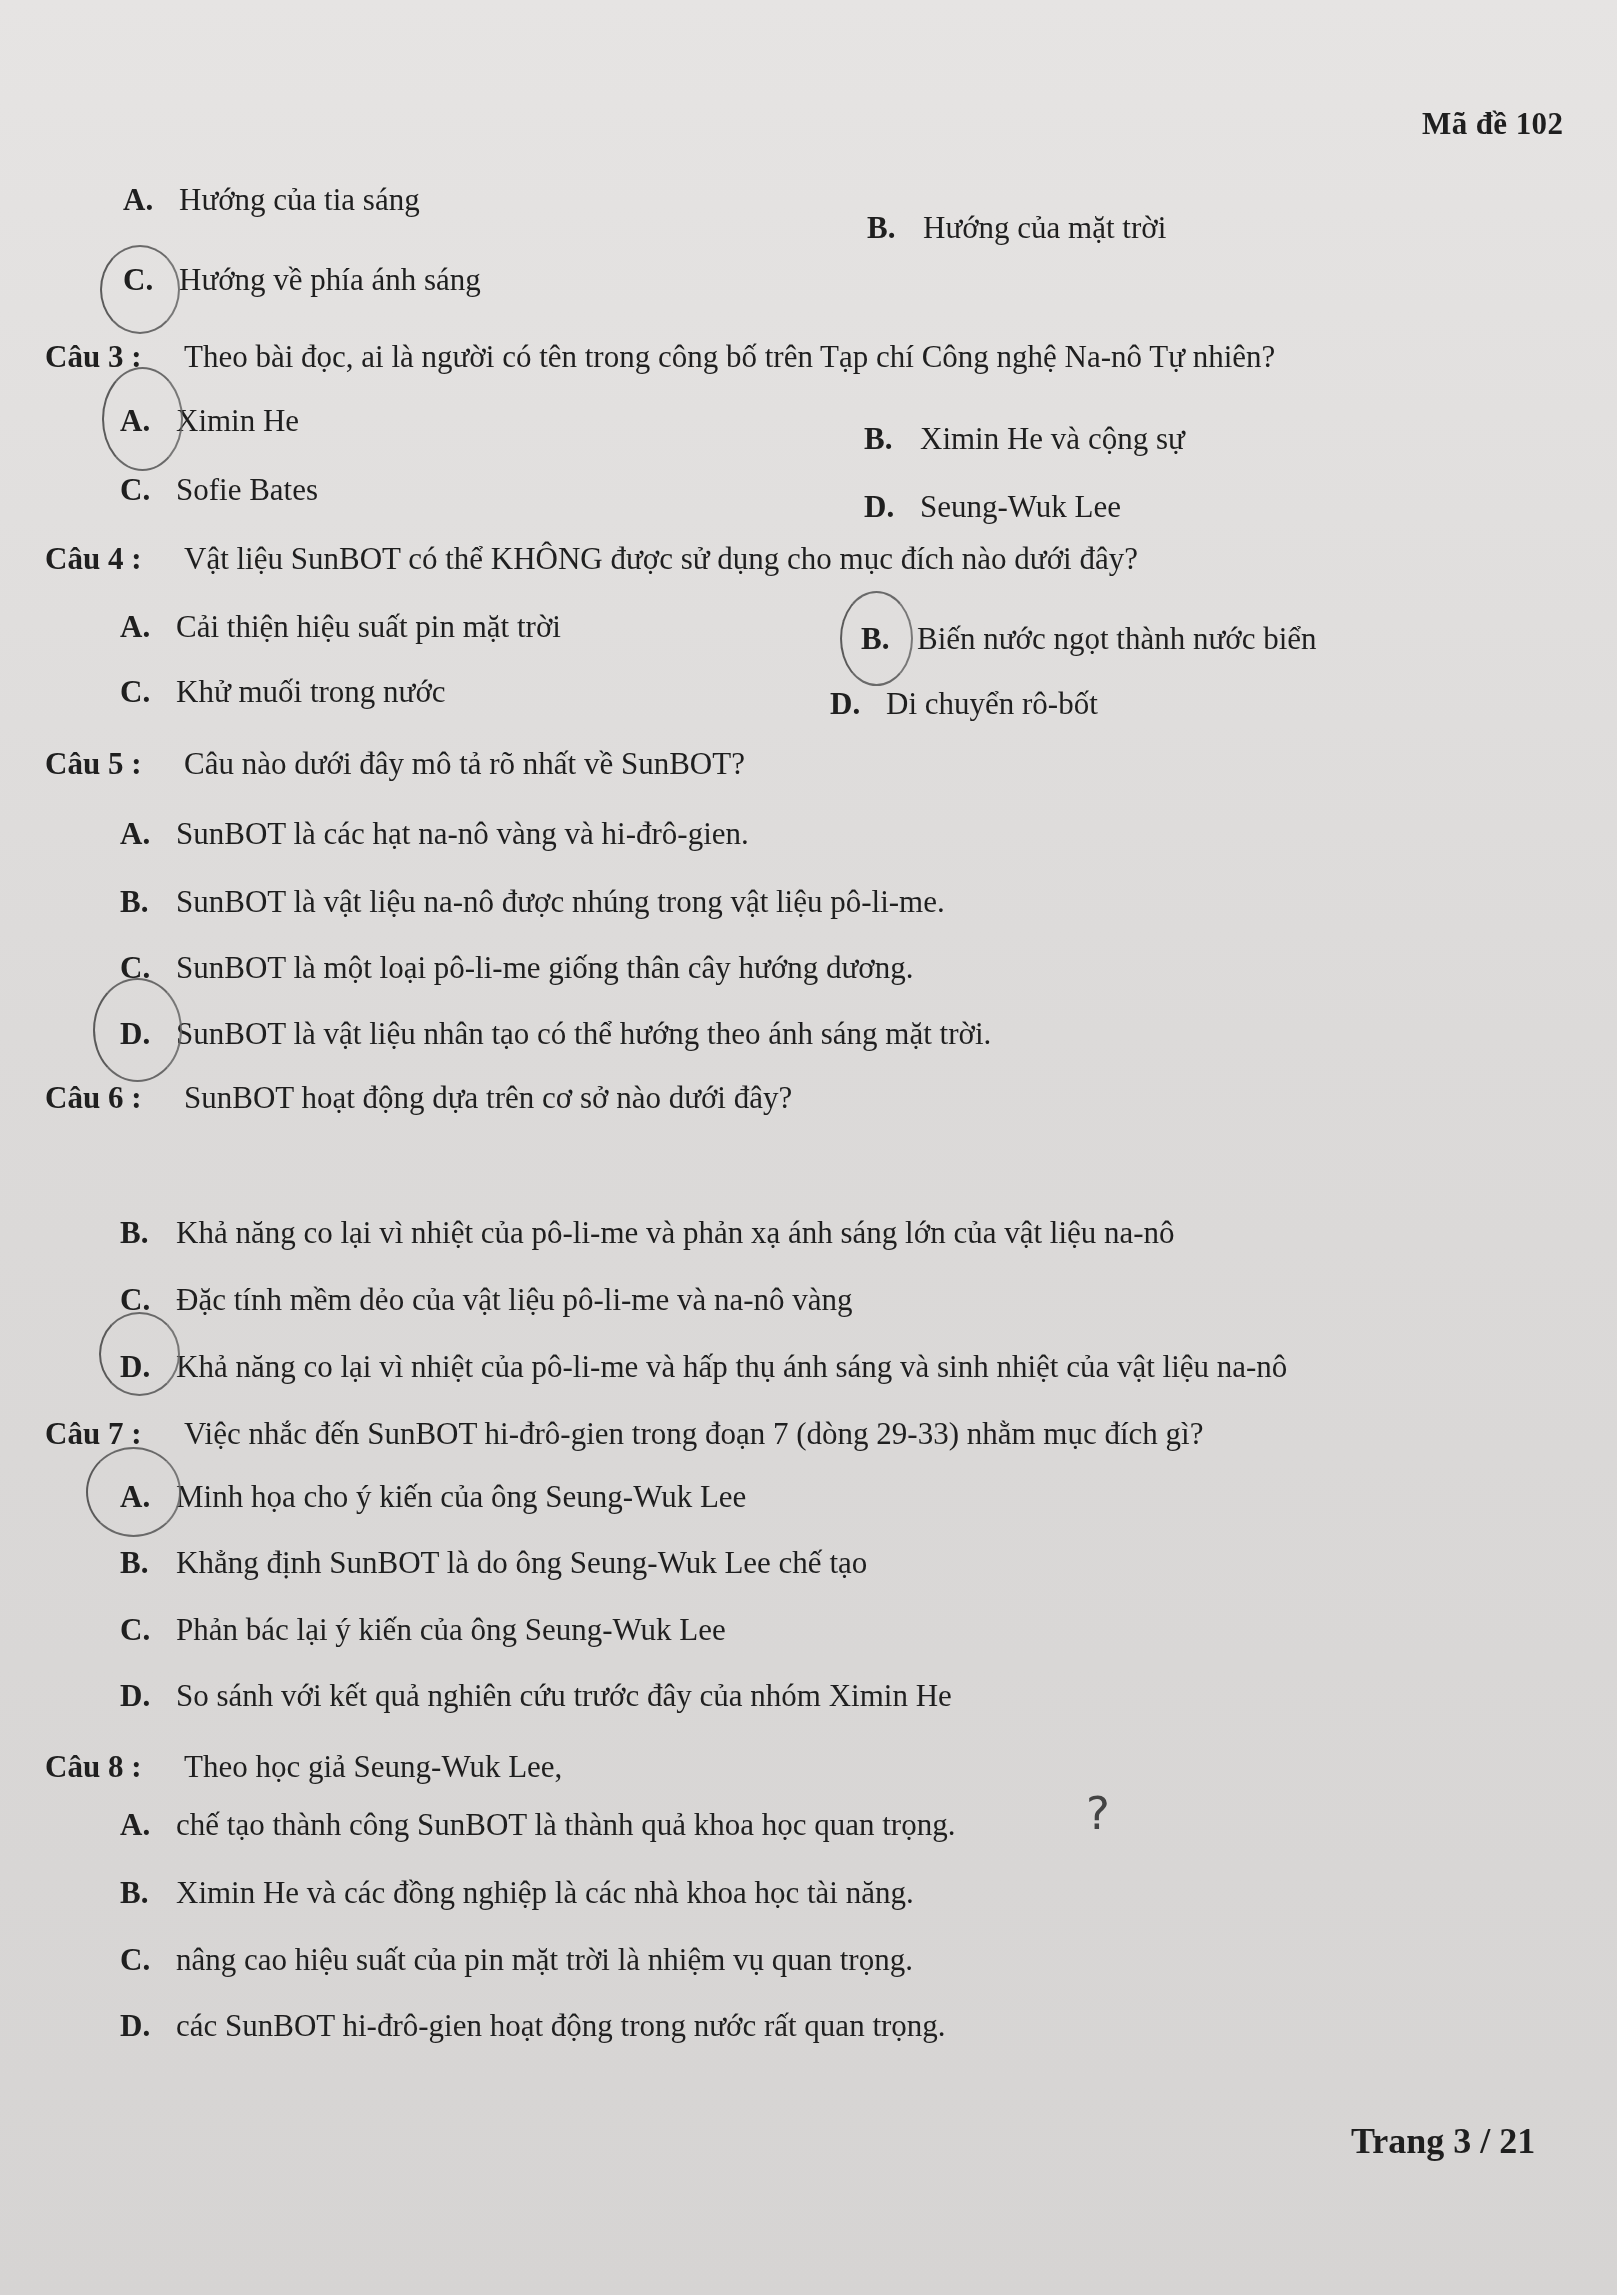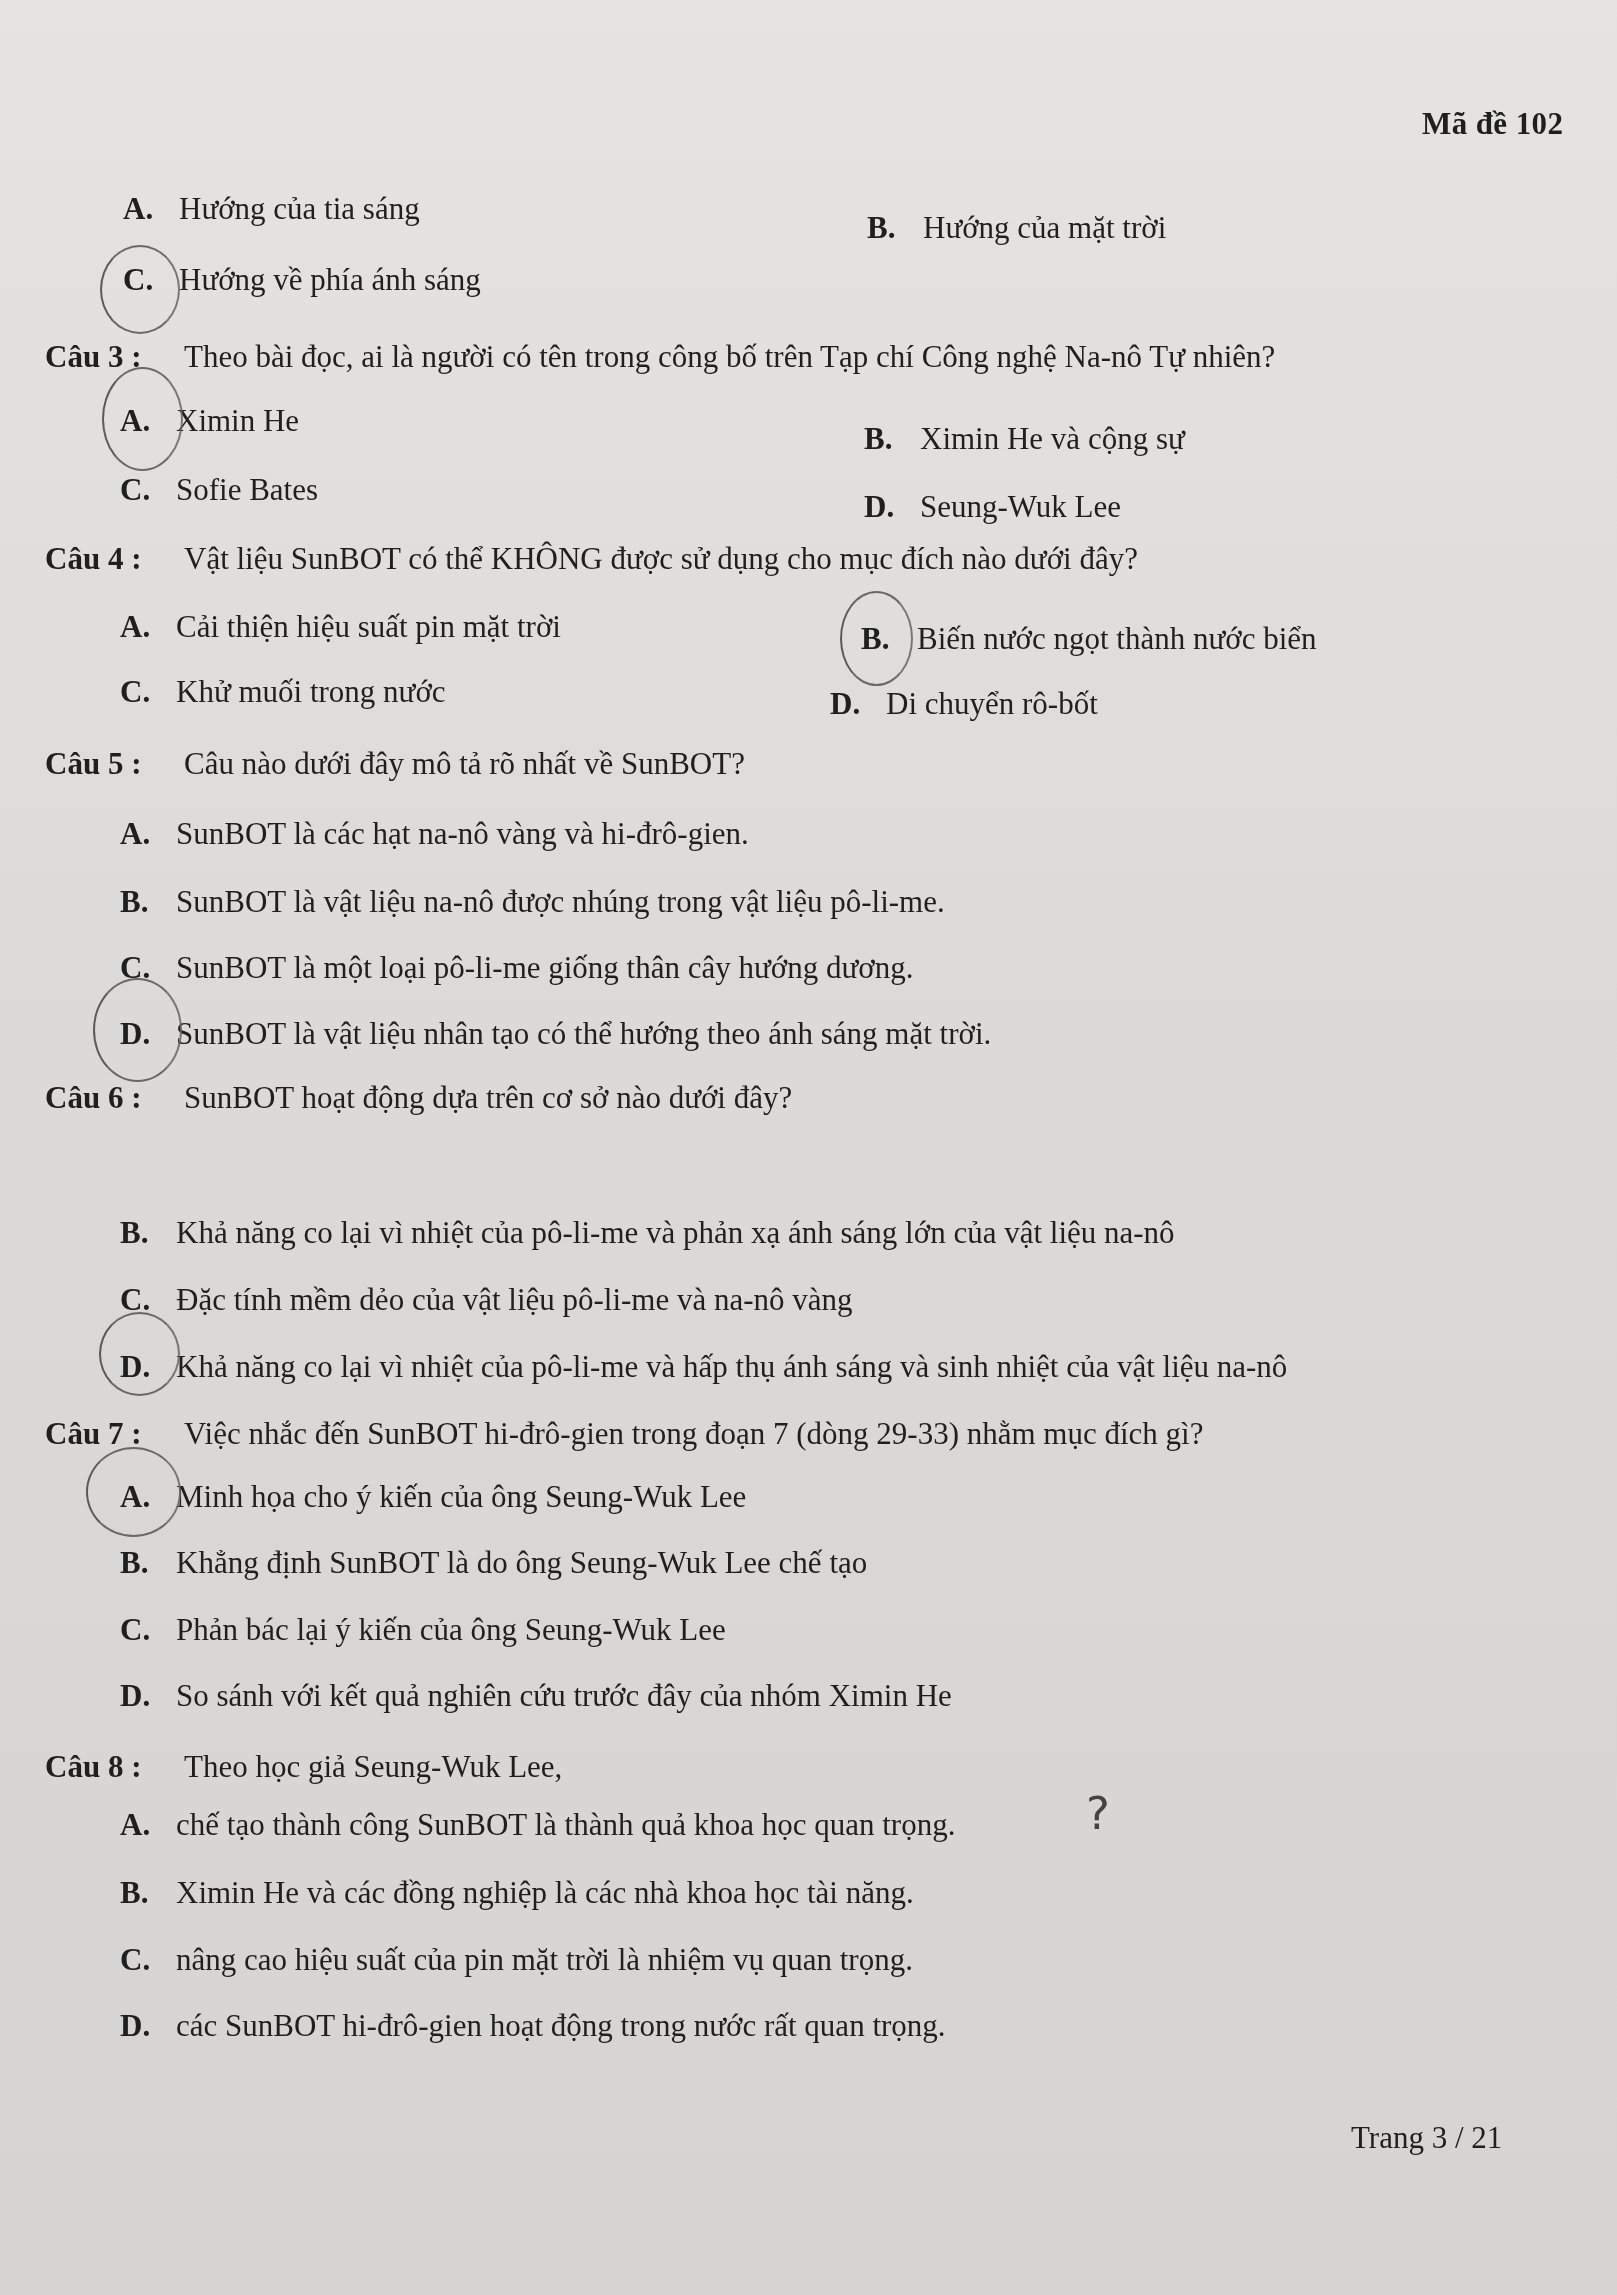--- a/index.html
+++ b/index.html
@@ -23,31 +23,31 @@
     position: absolute; border: 2.3px solid #555; border-radius: 50%;
     border-left-color: #444; border-right-color: #666; opacity: 0.85;
   }
   .note-mark {
     position: absolute; left: 1086px; top: 1787px;
     font-family: "DejaVu Sans", sans-serif; font-size: 45px; color: #444;
     font-weight: normal;
   }
   .page-num {
     position: absolute; left: 1351px; top: 2120px;
-    font-weight: normal; font-size: 31px; text-align: center;
+    font-weight: bold; font-size: 36px; text-align: center;
   }
 </style>
 </head>
 <body>
 
 <div class="page">
 
   <div class="exam-code">Mã đề 102</div>
 
-  <div class="opt" style="left:123px; top:191px"><span class="letter">A.</span><span>Hướng của tia sáng</span></div>
+  <div class="opt" style="left:123px; top:182px"><span class="letter">A.</span><span>Hướng của tia sáng</span></div>
   <div class="opt" style="left:867px; top:210px"><span class="letter">B.</span><span>Hướng của mặt trời</span></div>
   <div class="opt" style="left:123px; top:262px"><span class="letter">C.</span><span>Hướng về phía ánh sáng</span></div>
   <div class="circle" style="left:100px; top:245px; width:76px; height:85px"></div>
 
   <div class="q-line" style="top:339px">
     <span class="q-label">Câu 3 :</span><span>Theo bài đọc, ai là người có tên trong công bố trên Tạp chí Công nghệ Na-nô Tự nhiên?</span>
   </div>
   <div class="opt" style="left:120px; top:403px"><span class="letter">A.</span><span>Ximin He</span></div>
   <div class="opt" style="left:864px; top:421px"><span class="letter">B.</span><span>Ximin He và cộng sự</span></div>
   <div class="opt" style="left:120px; top:472px"><span class="letter">C.</span><span>Sofie Bates</span></div>

